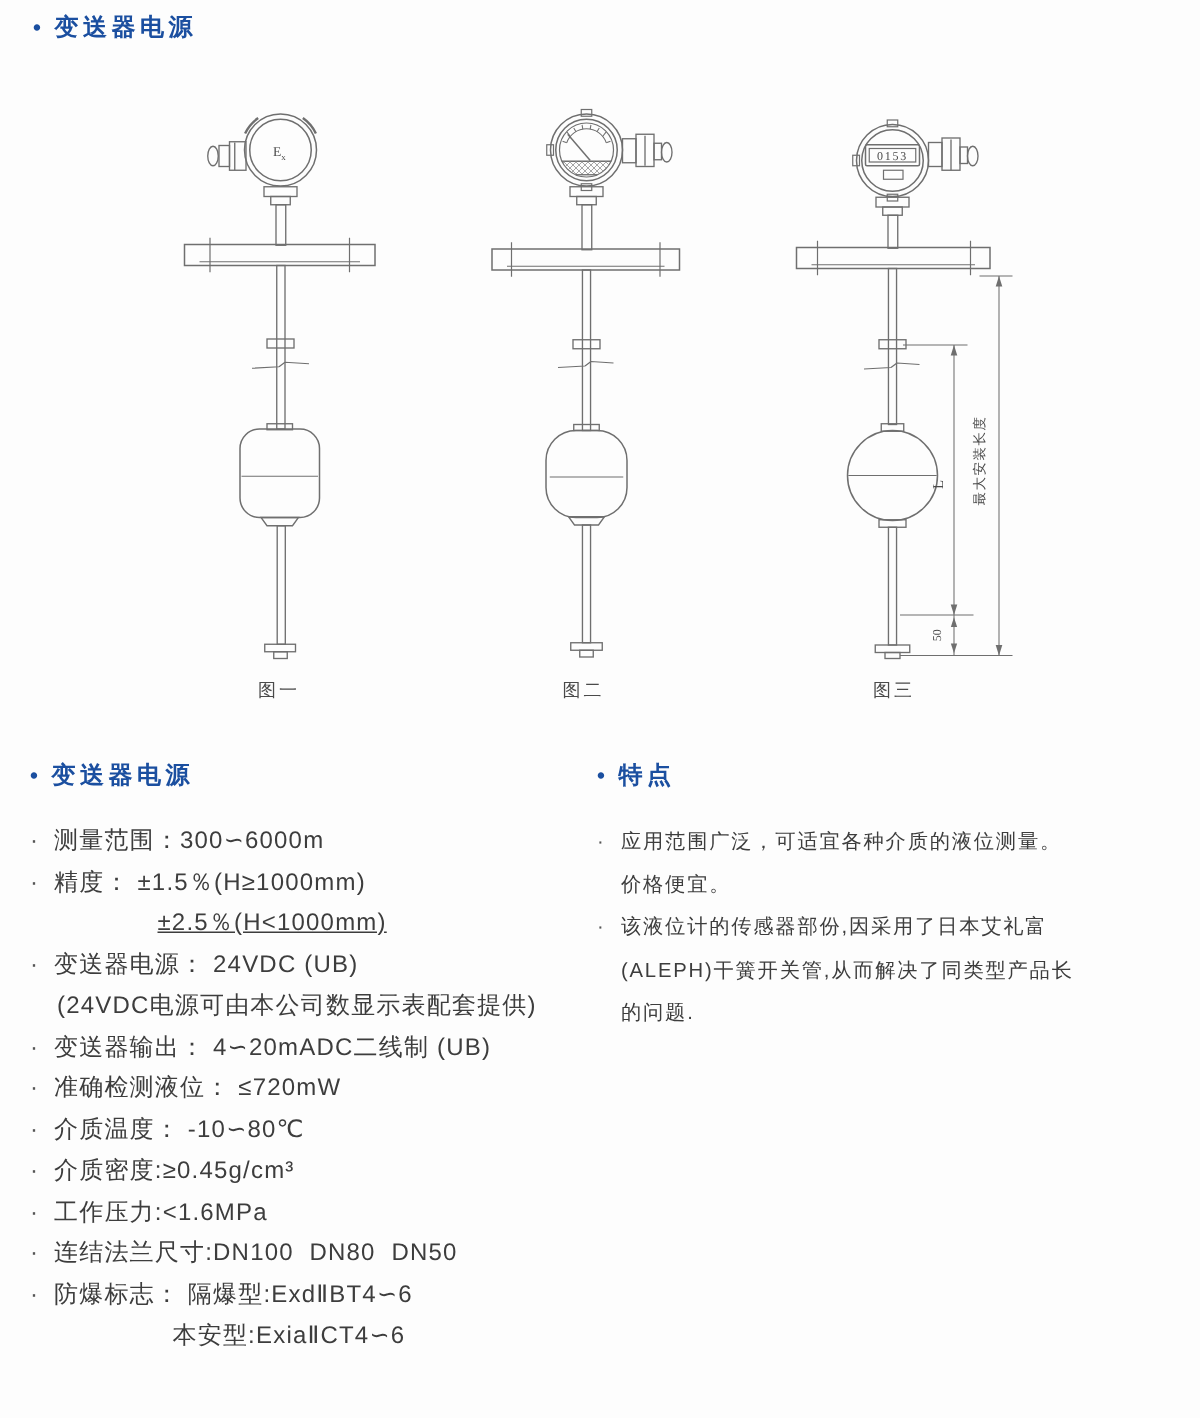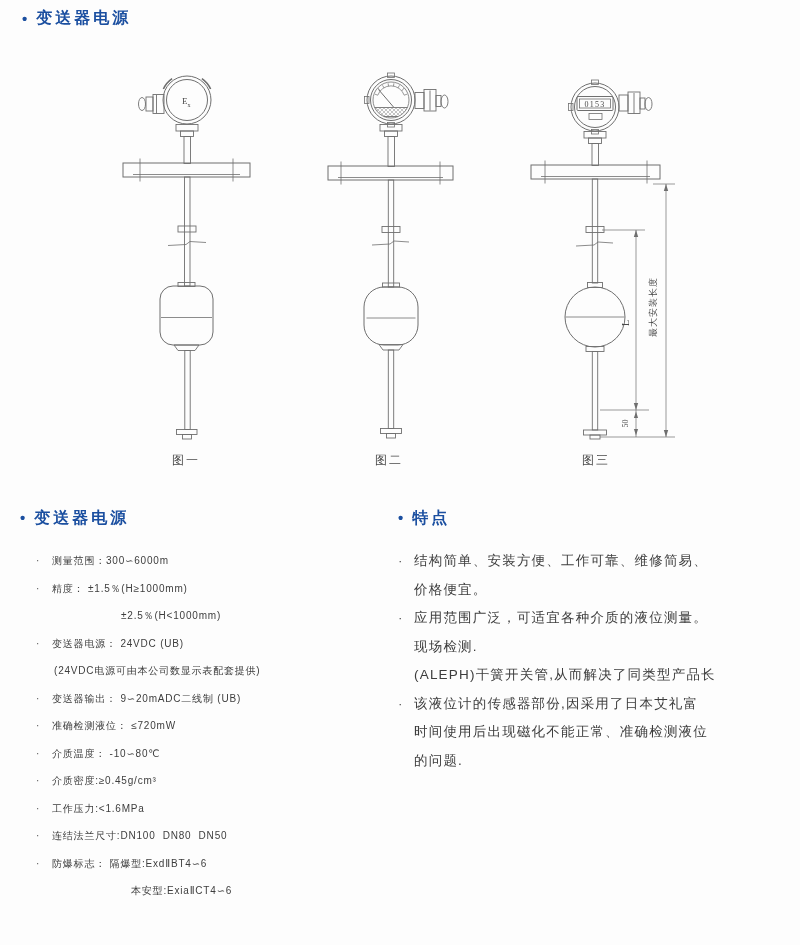--- a/index.html
+++ b/index.html
@@ -15,24 +15,24 @@
   svg.diagrams{position:absolute;left:0;top:0;}
   svg.diagrams text{font-family:"Liberation Serif","DejaVu Serif",serif;fill:#4a4a4a;}
   .col{position:absolute;top:505px;}
   .col-left{left:20px;width:368px;}
   .col-right{left:398px;width:396px;}
   .sec-head{
     display:flex;align-items:center;color:#1b4fa0;font-size:16px;font-weight:bold;
     letter-spacing:3px;line-height:26px;margin-bottom:16px;
   }
   .sec-head .hb{margin-right:9px;letter-spacing:0;font-size:15px;}
-  .spec-line{font-size:10px;color:#3d3d3d;line-height:27.5px;white-space:pre-wrap;letter-spacing:0.8px;margin-left:16px;}
+  .spec-line{font-size:16px;color:#3d3d3d;line-height:27.5px;white-space:pre-wrap;letter-spacing:0.8px;}
   .feat-line{font-size:13.5px;color:#3d3d3d;line-height:28.5px;white-space:pre-wrap;letter-spacing:1.2px;}
   .ib{display:inline-block;width:16px;color:#555;}
-  .cA{padding-left:85px;}   
+  .cA{padding-left:85px;text-decoration:underline;}   
   .cB{padding-left:18px;}   
   .cC{padding-left:95px;}   
   .cont{padding-left:16px;} 
 </style>
 </head>
 <body>
 
 <div class="page-title">
   <span class="hb">•</span>
   <span>变送器电源</span>
@@ -229,36 +229,33 @@
 <div class="col col-left">
   <div class="sec-head">
     <span class="hb">•</span>
     <span>变送器电源</span>
   </div>
   <div class="spec-line"><span class="ib">·</span><span>测量范围：300∽6000m</span></div>
   <div class="spec-line"><span class="ib">·</span><span>精度： ±1.5％(H≥1000mm)</span></div>
   <div class="spec-line cA"><span>±2.5％(H&lt;1000mm)</span></div>
   <div class="spec-line"><span class="ib">·</span><span>变送器电源： 24VDC (UB)</span></div>
   <div class="spec-line cB"><span>(24VDC电源可由本公司数显示表配套提供)</span></div>
-  <div class="spec-line"><span class="ib">·</span><span>变送器输出： 9∽20mADC二线制 (UB)</span></div>
+  <div class="spec-line"><span class="ib">·</span><span>变送器输出： 4∽20mADC二线制 (UB)</span></div>
   <div class="spec-line"><span class="ib">·</span><span>准确检测液位： ≤720mW</span></div>
   <div class="spec-line"><span class="ib">·</span><span>介质温度： -10∽80℃</span></div>
   <div class="spec-line"><span class="ib">·</span><span>介质密度:≥0.45g/cm³</span></div>
   <div class="spec-line"><span class="ib">·</span><span>工作压力:&lt;1.6MPa</span></div>
   <div class="spec-line"><span class="ib">·</span><span>连结法兰尺寸:DN100  DN80  DN50</span></div>
   <div class="spec-line"><span class="ib">·</span><span>防爆标志： 隔爆型:ExdⅡBT4∽6</span></div>
   <div class="spec-line cC"><span>本安型:ExiaⅡCT4∽6</span></div>
 </div>
 
 <div class="col col-right">
   <div class="sec-head">
     <span class="hb">•</span>
     <span>特点</span>
   </div>
-  <div class="feat-line"><span class="ib">·</span><span>结构简单、安装方便、工作可靠、维修简易、</span></div>
+  <div class="feat-line"><span class="ib">·</span><span>应用范围广泛，可适宜各种介质的液位测量。</span></div>
   <div class="feat-line cont"><span>价格便宜。</span></div>
-  <div class="feat-line"><span class="ib">·</span><span>应用范围广泛，可适宜各种介质的液位测量。</span></div>
-  <div class="feat-line cont"><span>现场检测.</span></div>
+  <div class="feat-line"><span class="ib">·</span><span>该液位计的传感器部份,因采用了日本艾礼富</span></div>
   <div class="feat-line cont"><span>(ALEPH)干簧开关管,从而解决了同类型产品长</span></div>
-  <div class="feat-line"><span class="ib">·</span><span>该液位计的传感器部份,因采用了日本艾礼富</span></div>
-  <div class="feat-line cont"><span>时间使用后出现磁化不能正常、准确检测液位</span></div>
   <div class="feat-line cont"><span>的问题.</span></div>
 </div>
 
 </body></html>

